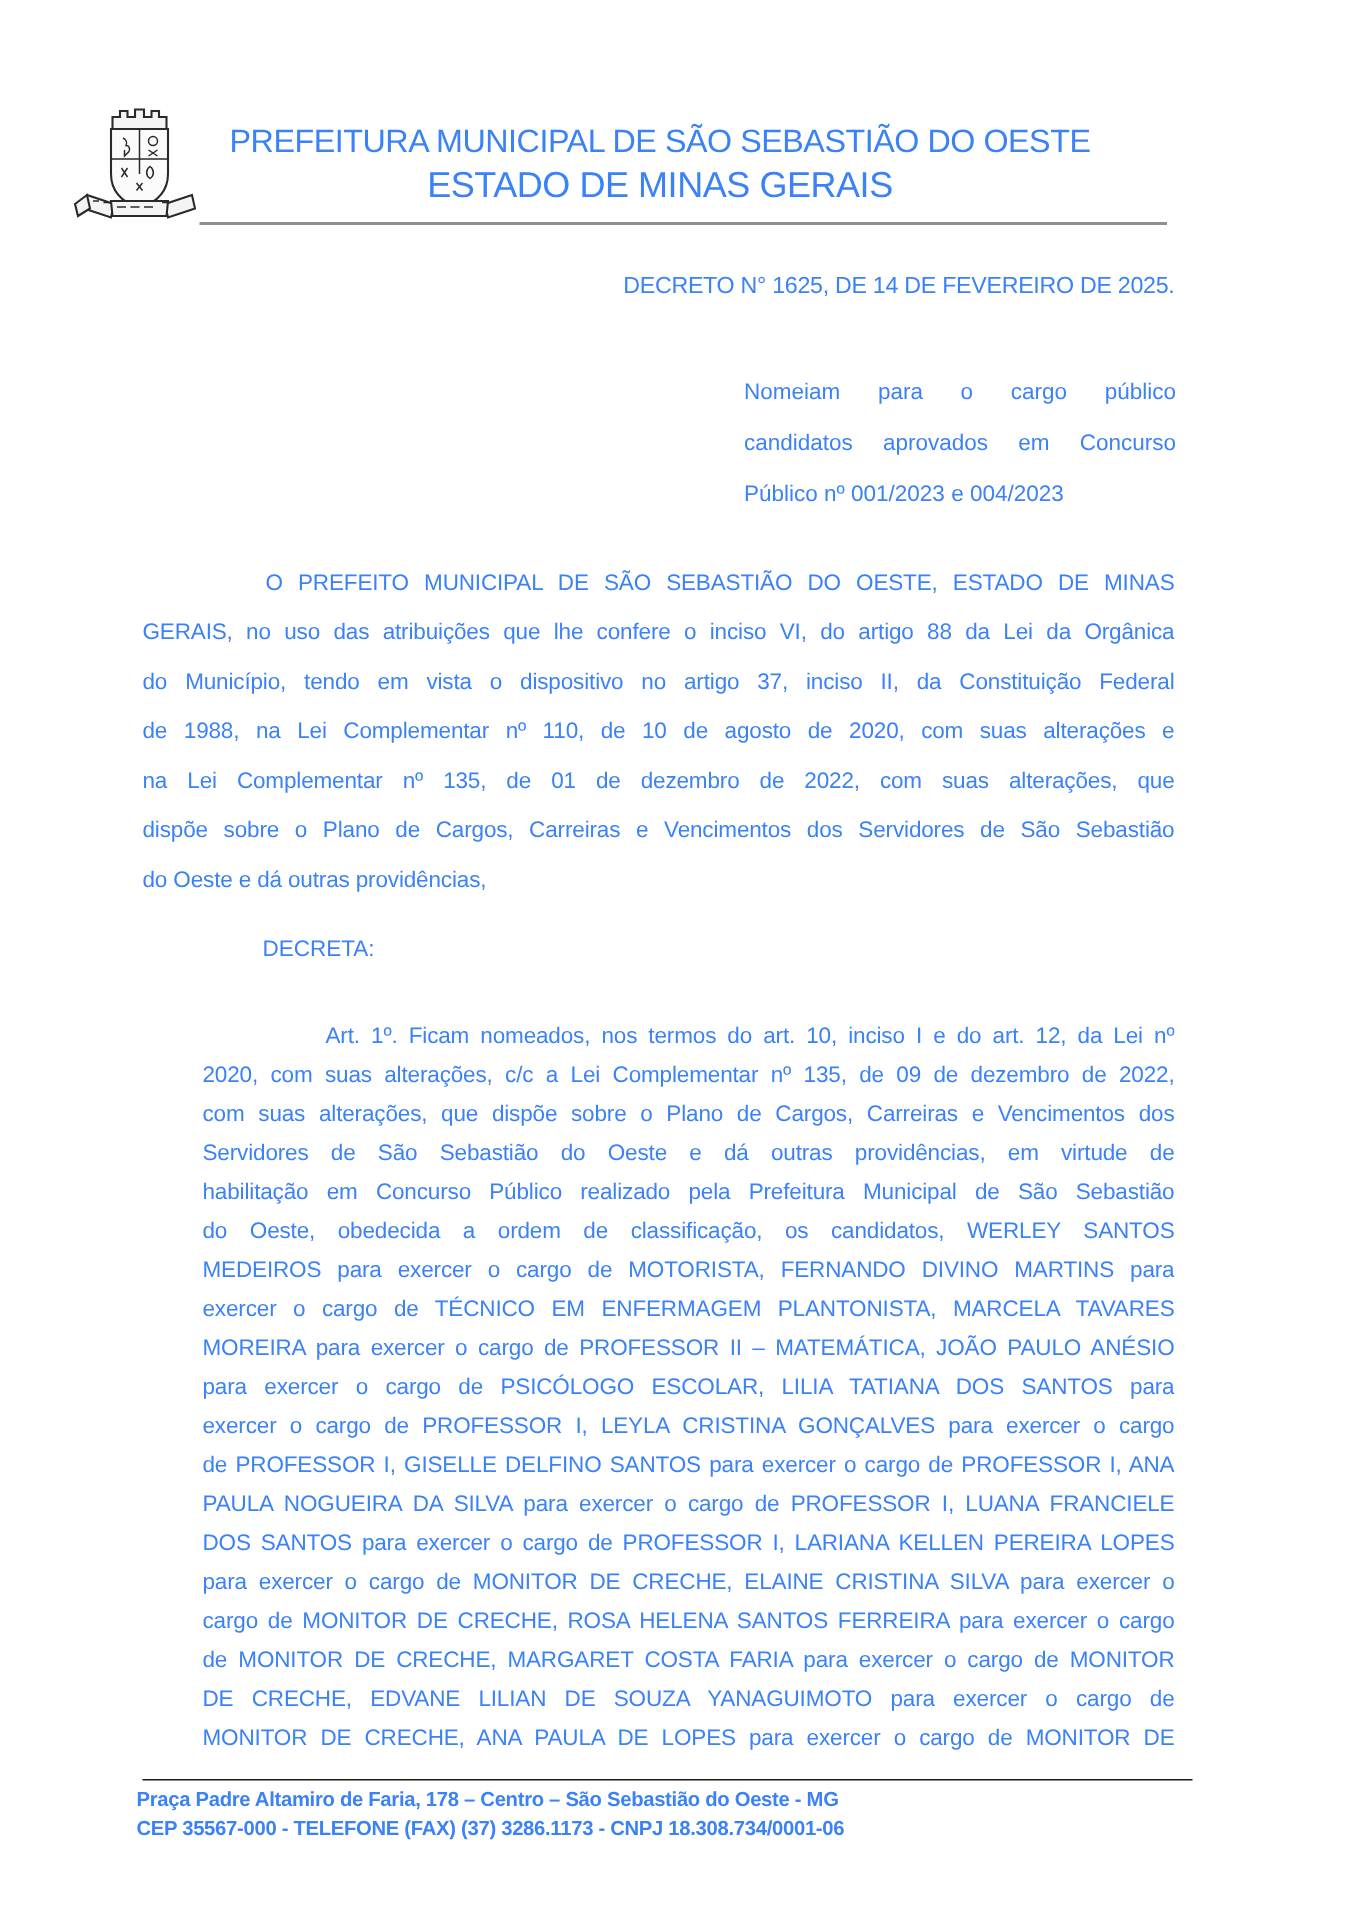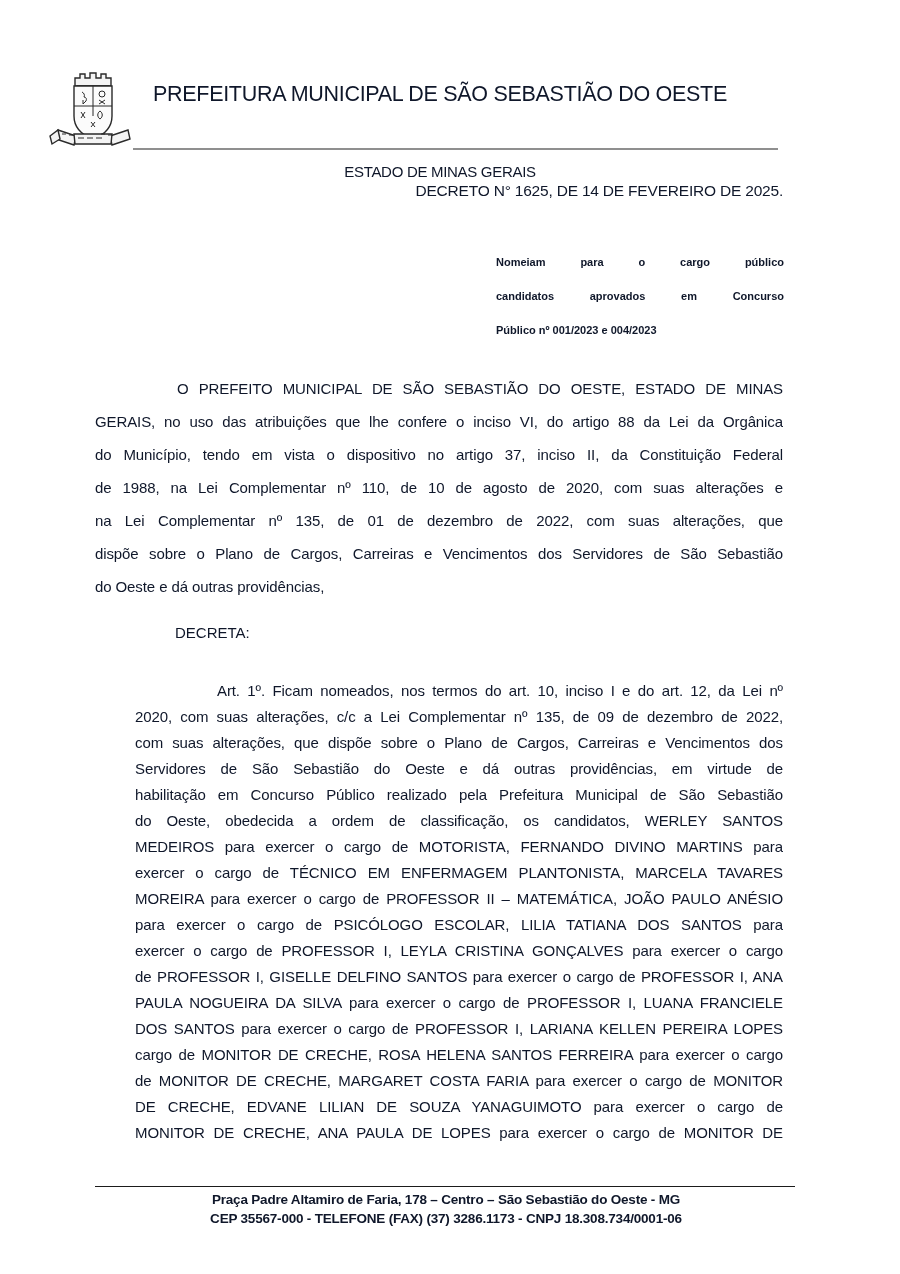--- a/index.html
+++ b/index.html
@@ -6,21 +6,21 @@
     margin: 0;
     padding: 0;
     background: #ffffff;
   }
   .page {
     position: relative;
     width: 900px;
     height: 1274px;
     background: #ffffff;
     font-family: "Liberation Sans", "DejaVu Sans", sans-serif;
-    color: #0f172a;
+    color: #3b82f6;
     overflow: hidden;
   }
 
   
   .logo {
     position: absolute;
     left: 44px;
     top: 64px;
     width: 95px;
     height: 95px;
@@ -32,25 +32,24 @@
     width: 690px;
     text-align: center;
   }
   .header-line1 {
     font-size: 21.5px;
     line-height: 29px;
     letter-spacing: -0.3px;
     white-space: nowrap;
   }
   .header-line2 {
-    font-size: 15px;
+    font-size: 24px;
     line-height: 29px;
     letter-spacing: -0.3px;
     white-space: nowrap;
-    margin-top: 48px;
   }
   .header-divider {
     position: absolute;
     left: 133px;
     top: 148px;
     width: 645px;
     height: 0;
     border-top: 2px solid #8f8f8f;
   }
 
@@ -64,22 +63,22 @@
     font-size: 15.5px;
     letter-spacing: -0.2px;
   }
 
   
   .epigraph {
     position: absolute;
     left: 496px;
     top: 245px;
     width: 288px;
-    font-weight: bold;
-    font-size: 11px;
+    font-weight: normal;
+    font-size: 15px;
   }
   .epigraph .eline {
     line-height: 34px;
     text-align: justify;
     text-align-last: justify;
     white-space: nowrap;
   }
   .epigraph .eline.last {
     text-align-last: left;
   }
@@ -117,24 +116,24 @@
   .footer-divider {
     position: absolute;
     left: 95px;
     top: 1186px;
     width: 700px;
     height: 0;
     border-top: 1.5px solid #1b1b1b;
   }
   .footer {
     position: absolute;
-    left: 102px;
+    left: 91px;
     top: 1190px;
     width: 688px;
-    text-align: center;
+    text-align: left;
     font-weight: bold;
     font-size: 13.5px;
     line-height: 19px;
     letter-spacing: -0.2px;
   }
 </style>
 </head>
 <body>
 
 <div class="page">
@@ -201,20 +200,21 @@
     <div class="bline">habilitação em Concurso Público realizado pela Prefeitura Municipal de São Sebastião</div>
     <div class="bline">do Oeste, obedecida a ordem de classificação, os candidatos, WERLEY SANTOS</div>
     <div class="bline">MEDEIROS para exercer o cargo de MOTORISTA, FERNANDO DIVINO MARTINS para</div>
     <div class="bline">exercer o cargo de TÉCNICO EM ENFERMAGEM PLANTONISTA, MARCELA TAVARES</div>
     <div class="bline">MOREIRA para exercer o cargo de PROFESSOR II – MATEMÁTICA, JOÃO PAULO ANÉSIO</div>
     <div class="bline">para exercer o cargo de PSICÓLOGO ESCOLAR, LILIA TATIANA DOS SANTOS para</div>
     <div class="bline">exercer o cargo de PROFESSOR I, LEYLA CRISTINA GONÇALVES para exercer o cargo</div>
     <div class="bline">de PROFESSOR I, GISELLE DELFINO SANTOS para exercer o cargo de PROFESSOR I, ANA</div>
     <div class="bline">PAULA NOGUEIRA DA SILVA para exercer o cargo de PROFESSOR I, LUANA FRANCIELE</div>
     <div class="bline">DOS SANTOS para exercer o cargo de PROFESSOR I, LARIANA KELLEN PEREIRA LOPES</div>
+    <div class="bline">para exercer o cargo de MONITOR DE CRECHE, ELAINE CRISTINA SILVA para exercer o</div>
     <div class="bline">cargo de MONITOR DE CRECHE, ROSA HELENA SANTOS FERREIRA para exercer o cargo</div>
     <div class="bline">de MONITOR DE CRECHE, MARGARET COSTA FARIA para exercer o cargo de MONITOR</div>
     <div class="bline">DE CRECHE, EDVANE LILIAN DE SOUZA YANAGUIMOTO para exercer o cargo de</div>
     <div class="bline">MONITOR DE CRECHE, ANA PAULA DE LOPES para exercer o cargo de MONITOR DE</div>
   </div>
 
   <div class="footer-divider"></div>
   <div class="footer">
     <div>Praça Padre Altamiro de Faria, 178 – Centro – São Sebastião do Oeste - MG</div>
     <div>CEP 35567-000 - TELEFONE (FAX) (37) 3286.1173 - CNPJ 18.308.734/0001-06</div>

